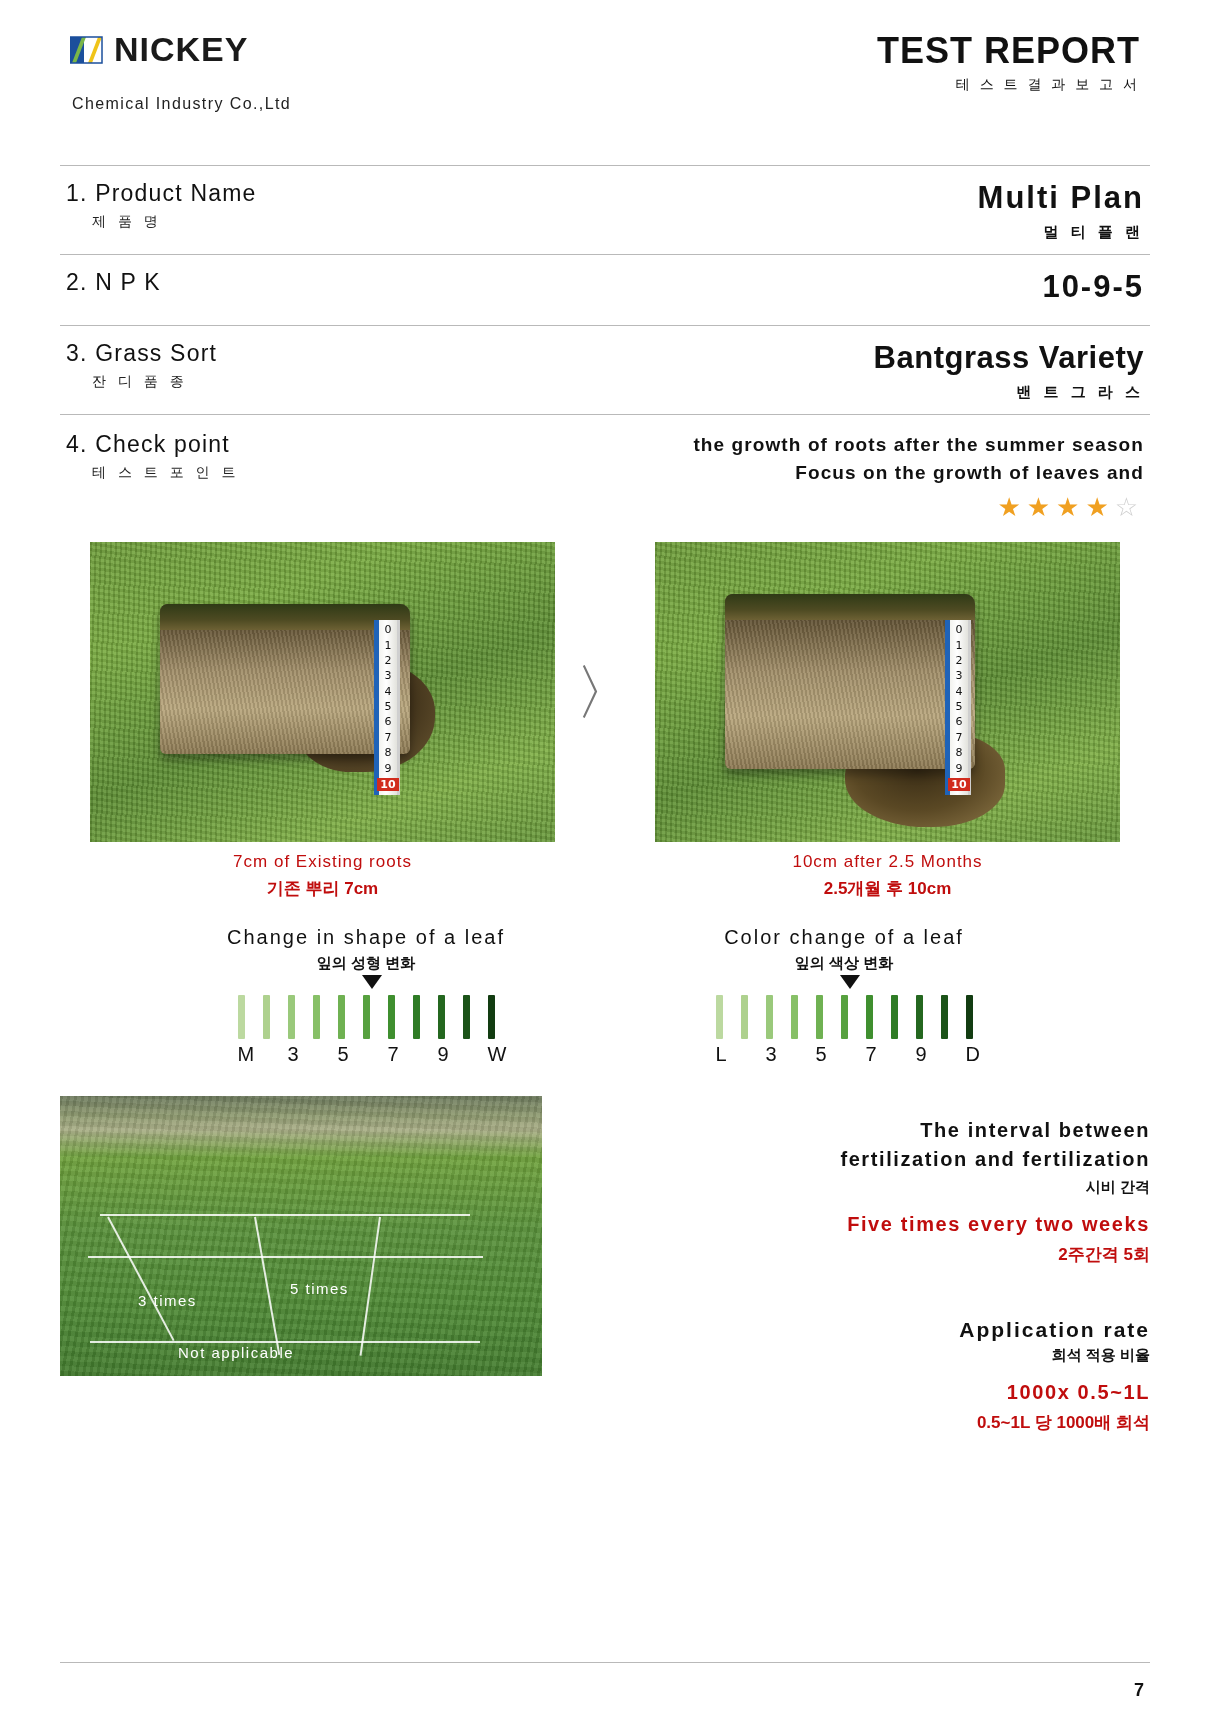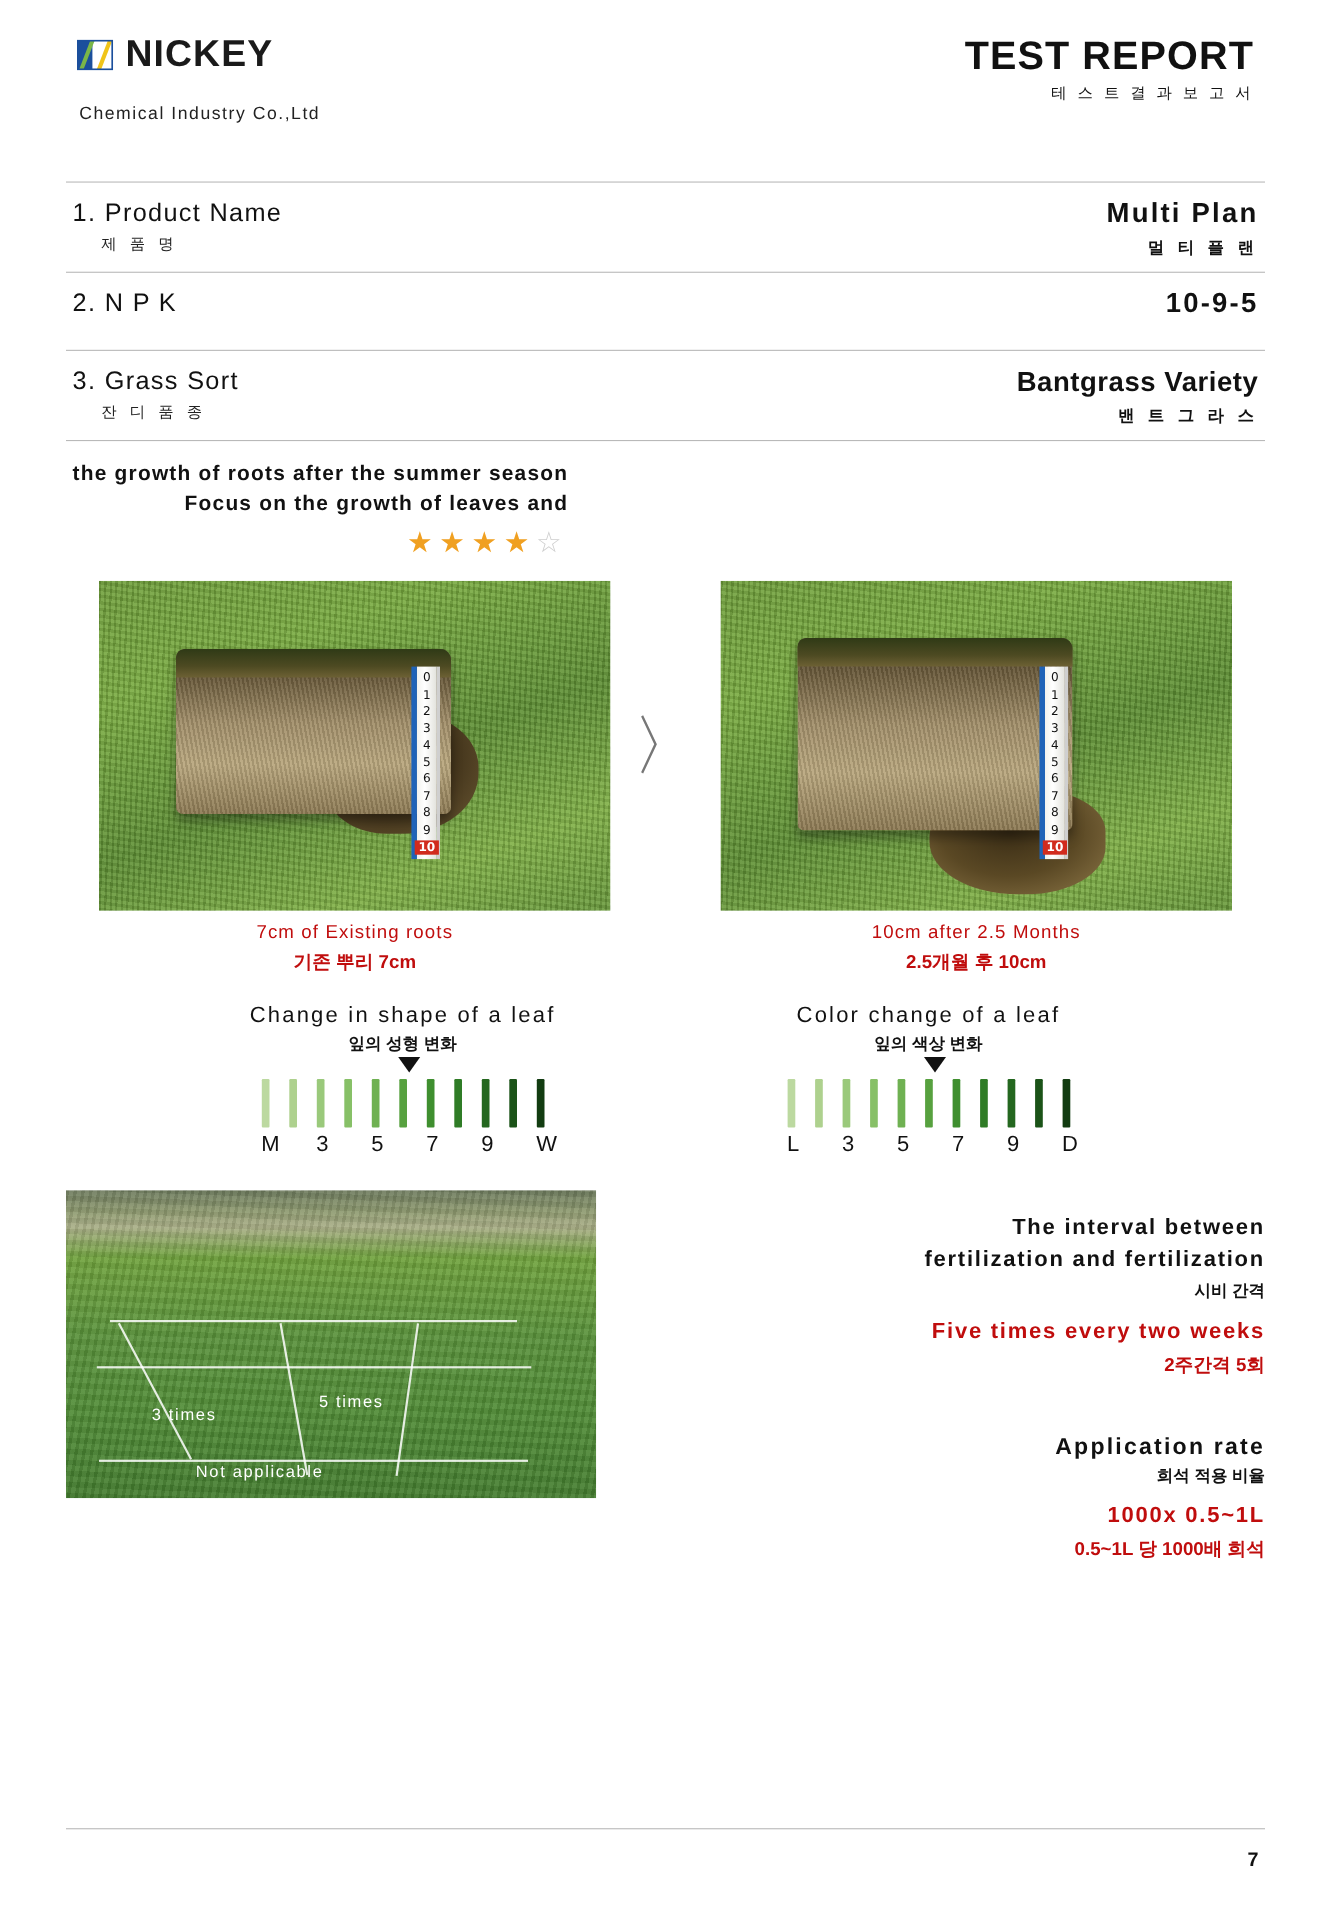--- a/index.html
+++ b/index.html
@@ -98,21 +98,21 @@
     font-size: 14px;
     letter-spacing: 4px;
     margin-top: 6px;
     padding-left: 26px;
     color: #222;
   }
   .row-right {
     text-align: right;
   }
   .row-right .en {
-    font-size: 25px;
+    font-size: 31px;
     font-weight: bold;
     letter-spacing: 2px;
     color: #111;
   }
   .row-right .en.tight {
     letter-spacing: 0.5px;
   }
   .row-right .kr {
     font-size: 15px;
     font-weight: bold;
@@ -494,20 +494,27 @@
       <div class="kr">잔 디 품 종</div>
     </div>
     <div class="row-right">
       <div class="en tight">Bantgrass Variety</div>
       <div class="kr">밴 트 그 라 스</div>
     </div>
   </div>
   <div class="rule"></div>
 
   <div class="checkpoint">
+    <div class="row-left">
+      <div class="en">
+        <span>4.</span>
+        <span>Check point</span>
+      </div>
+      <div class="kr">테 스 트 포 인 트</div>
+    </div>
     <div class="cp-right">
       <div class="en">the growth of roots after the summer season</div>
       <div class="en">Focus on the growth of leaves and</div>
       <div class="stars">
         <span>★</span><span>★</span><span>★</span><span>★</span><span class="off">☆</span>
       </div>
     </div>
   </div>
 
   <div class="photo-section">

